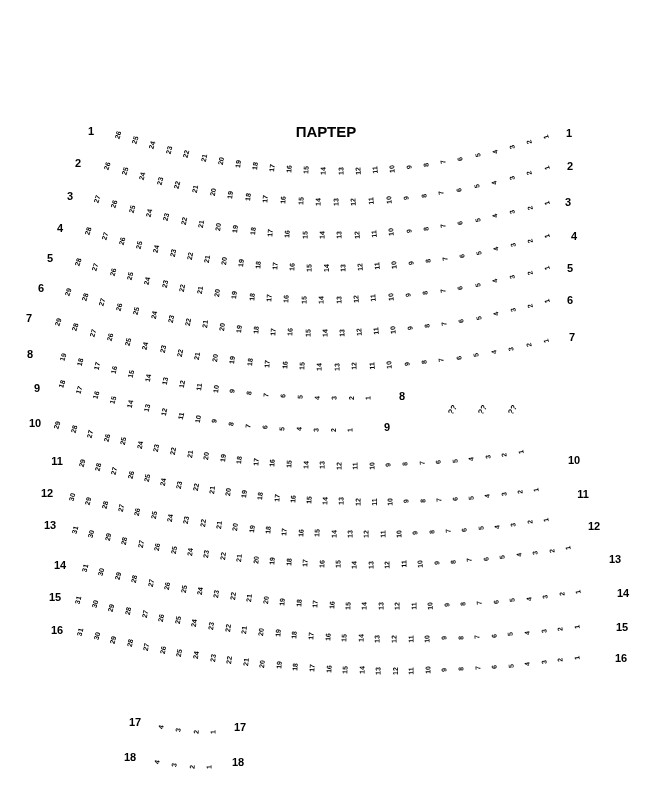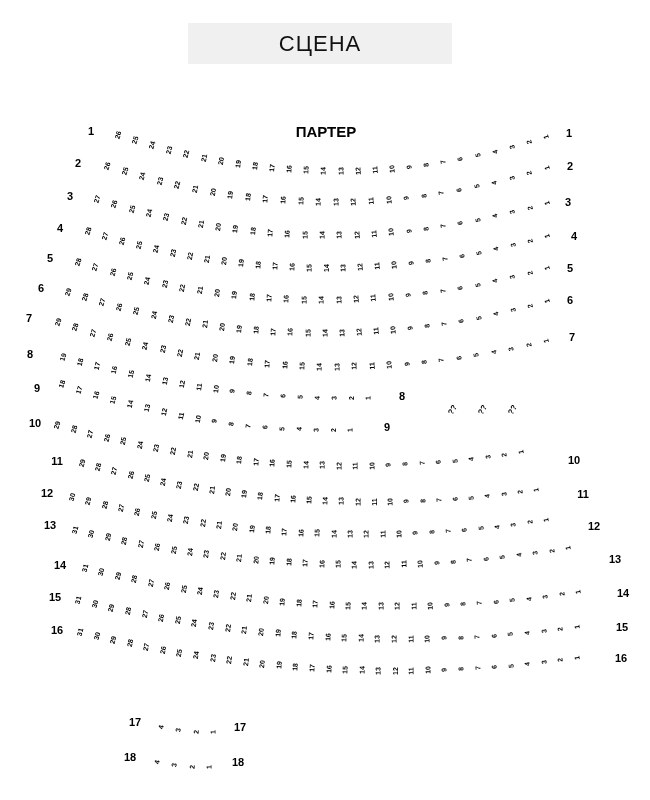--- a/index.html
+++ b/index.html
@@ -25,23 +25,20 @@
     transform:translate(-50%,-50%);
   }
   .unknown{
     position:absolute;font-size:8px;font-weight:bold;line-height:1;white-space:nowrap;
   }
 </style>
 </head>
 <body>
 
 <div id="canvas">
-  <div class="stage">
-    <span>СЦЕНА</span>
-  </div>
   <div class="section-title">ПАРТЕР</div>
   <div id="rows">
       <div>
         <span class="row-label" style="left: 91px; top: 131px;">1</span>
         <span class="row-label" style="left: 569px; top: 133px;">1</span>
         <span class="seat" style="left: 118px; top: 135px; transform: translate(-50%, -50%) rotate(-71.6deg);">26</span>
         <span class="seat" style="left: 135.12px; top: 140.456px; transform: translate(-50%, -50%) rotate(-73deg);">25</span>
         <span class="seat" style="left: 152.24px; top: 145.464px; transform: translate(-50%, -50%) rotate(-74.4deg);">24</span>
         <span class="seat" style="left: 169.36px; top: 150.024px; transform: translate(-50%, -50%) rotate(-75.8deg);">23</span>
         <span class="seat" style="left: 186.48px; top: 154.136px; transform: translate(-50%, -50%) rotate(-77.2deg);">22</span>

